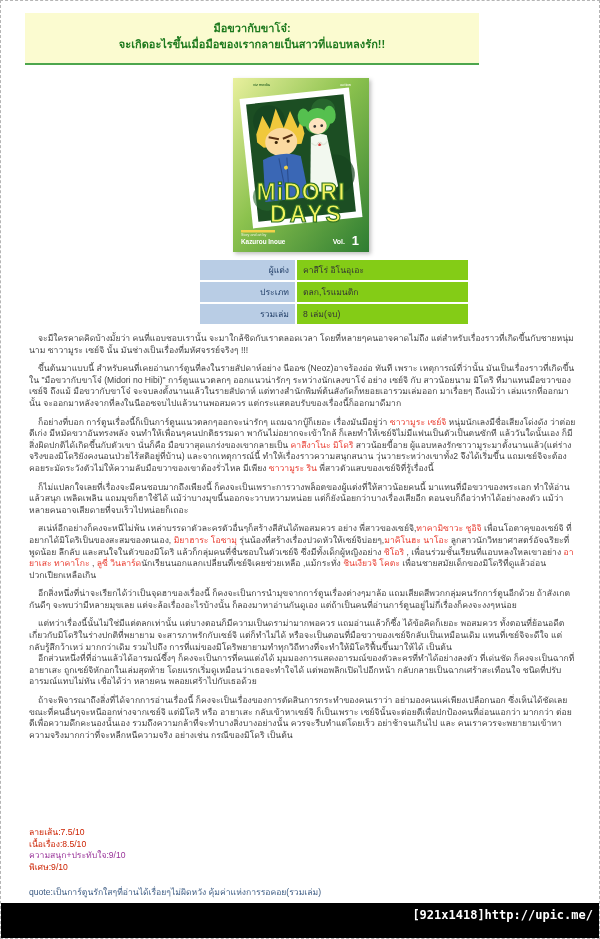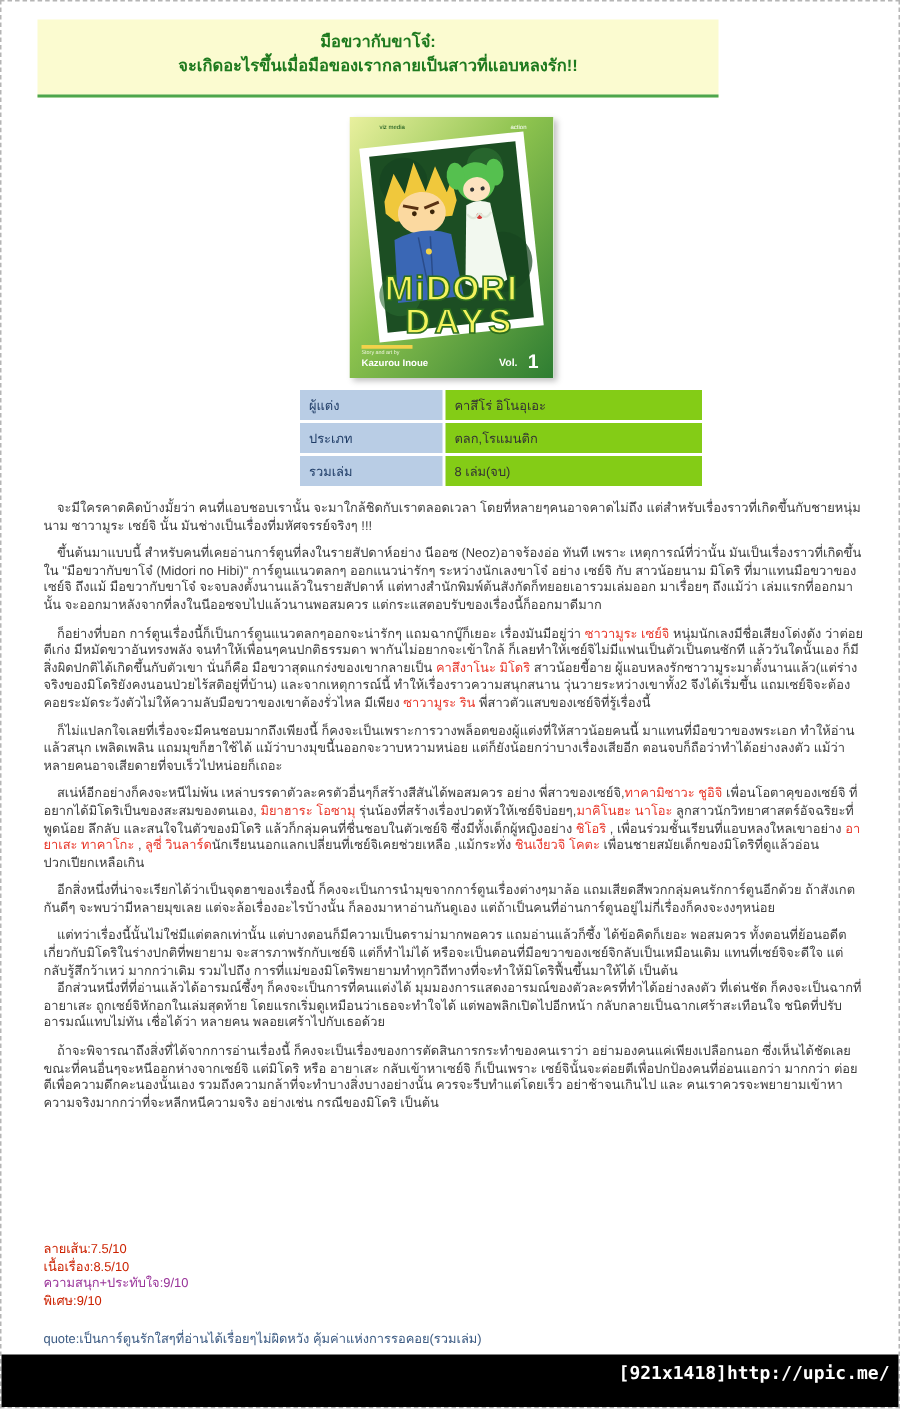--- a/index.html
+++ b/index.html
@@ -23,21 +23,21 @@
     box-shadow: 2px 2px 4px rgba(0,0,0,0.25);
     margin-left: 16px;
   }
   
   .info-table {
     position: absolute; top: 257px; left: 197px; width: 272px;
     border-collapse: separate; border-spacing: 2px;
     font-size: 8.6px;
   }
   .info-table td { padding: 3px 6px; height: 14px; vertical-align: middle; }
-  .info-table td.lbl { background: #b9cde5; width: 95px; color: #1f3c66; }
+  .info-table td.lbl { background: #b9cde5; width: 95px; color: #1f3c66; text-align: right; }
   .info-table td.val { background: #84cc16; color: #333333; }
   
   .review {
     position: absolute; top: 332px; left: 28px; width: 547px;
     font-size: 8.6px; line-height: 11.6px; color: #3f3f3f;
     text-align: left;
   }
   .review p { margin: 0 0 7px 0; text-indent: 9px; }
   .review p.tight { margin-bottom: 0; }
   .review .hl { color: #e8392c; }

